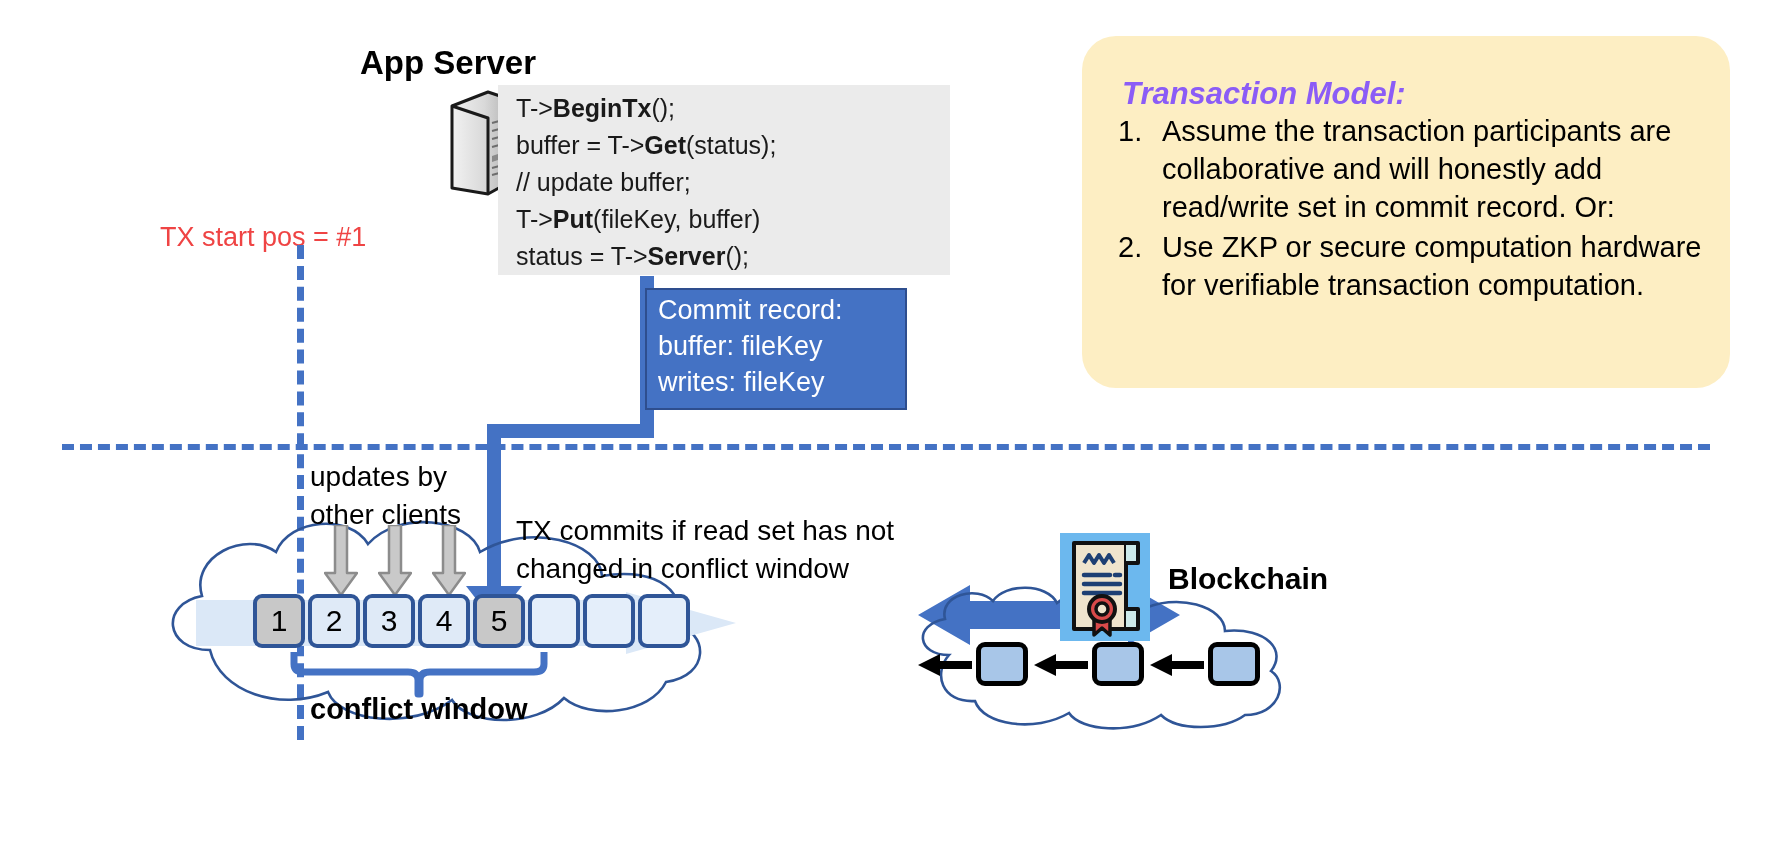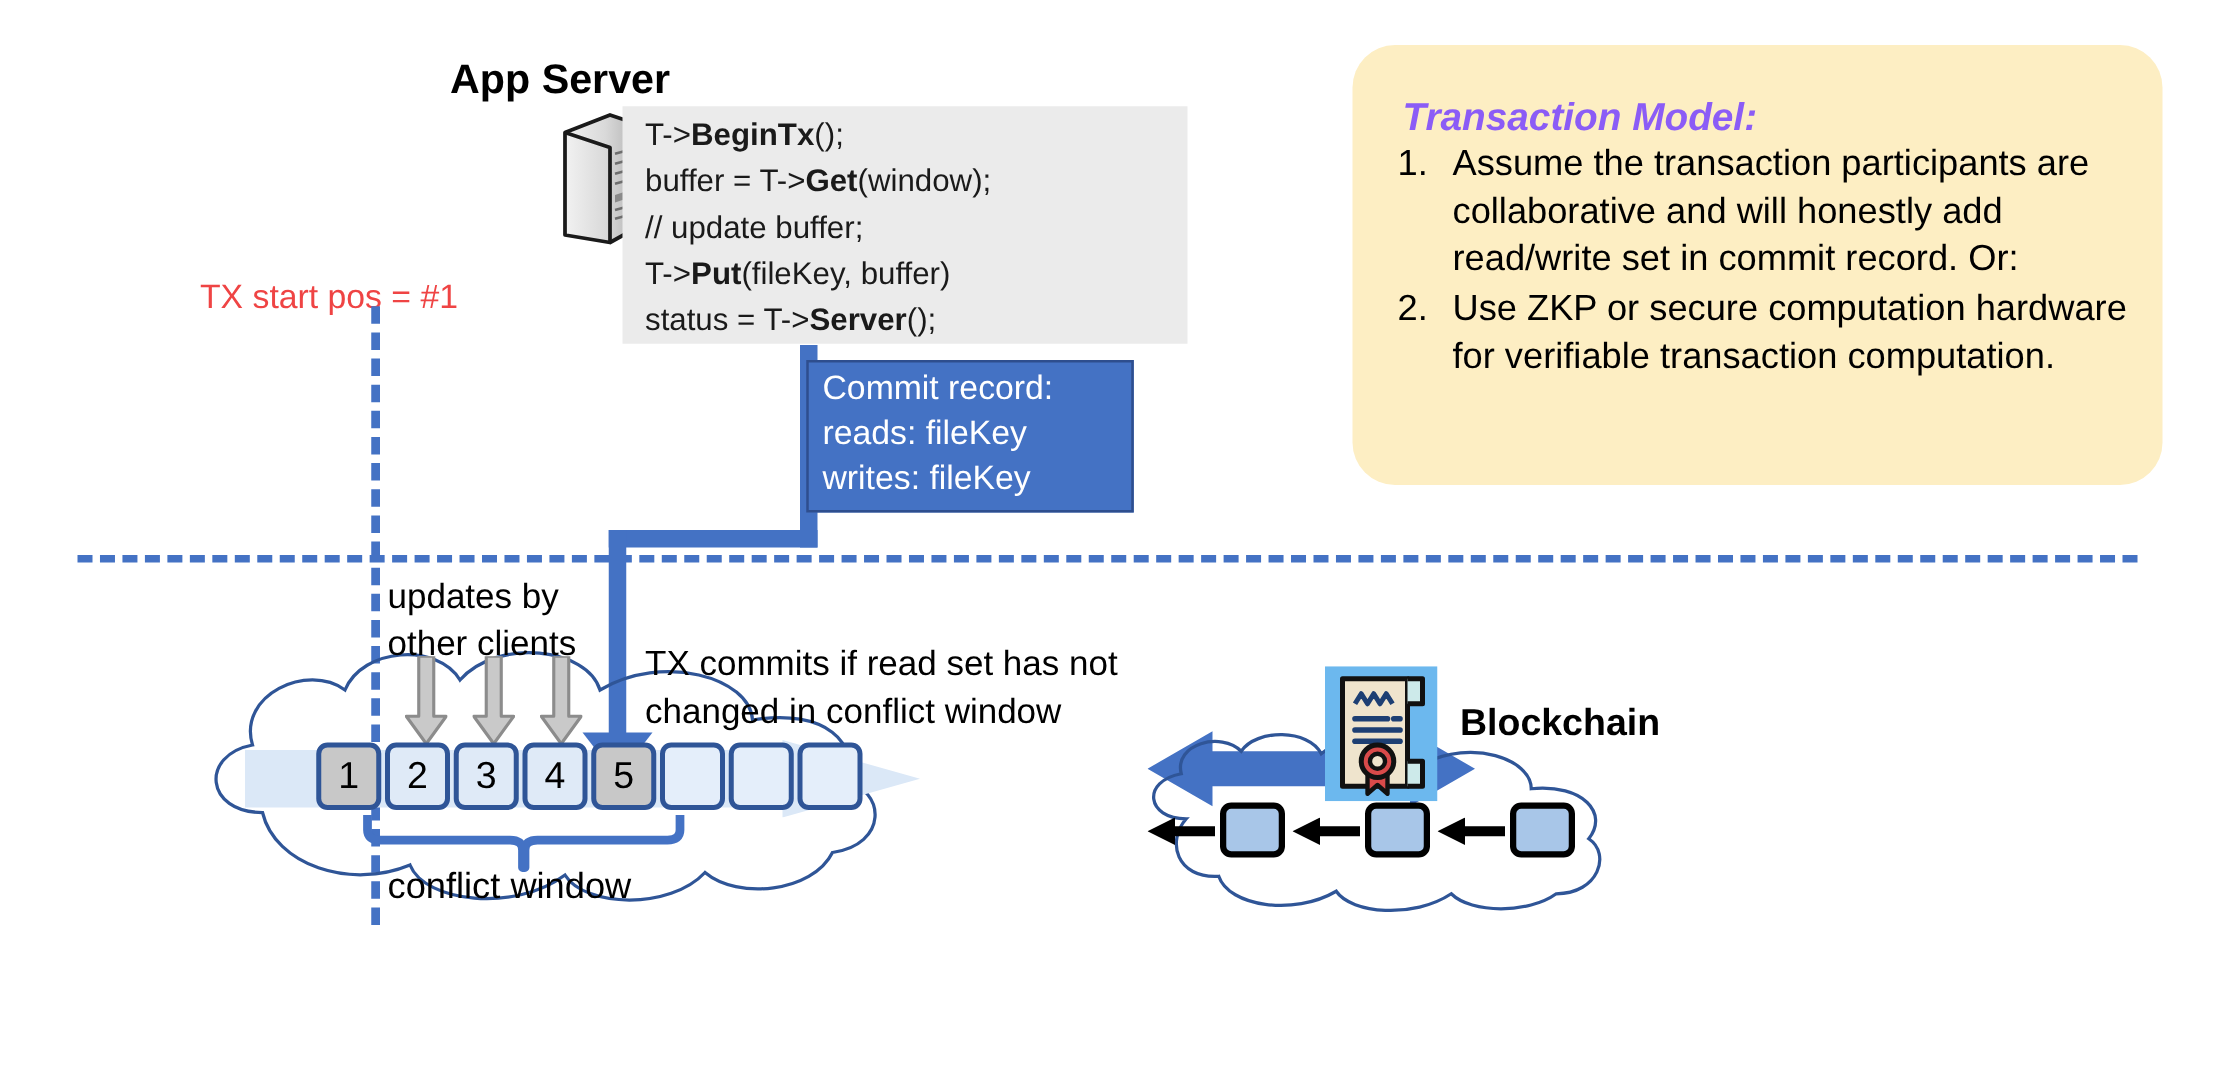--- a/index.html
+++ b/index.html
@@ -160,21 +160,21 @@
     line-height: 38px;
     color: #000000;
     white-space: nowrap;
   }
 
   
   #conflict-brace { left: 290px; top: 650px; width: 260px; height: 48px; }
   #conflict-window-label {
     left: 310px; top: 693px;
     font-size: 29px;
-    font-weight: normal;
+    font-weight: bold;
     color: #000000;
   }
 
   
   #blockchain-link-arrow { left: 918px; top: 583px; width: 262px; height: 64px; }
 
   
   #contract-icon { left: 1060px; top: 533px; width: 90px; height: 108px; }
 
   
@@ -224,21 +224,21 @@
       <path d="M44 68 L56 64 L56 70 L44 74 Z" fill="#8a8a8a"></path>
     </svg>
   </div>
 
   <div class="abs" id="code-box"></div>
   <div class="abs" id="code-lines">
     <div>
       <span>T-&gt;</span><b>BeginTx</b><span>();</span>
     </div>
     <div>
-      <span>buffer = T-&gt;</span><b>Get</b><span>(window);</span>
+      <span>buffer = T-&gt;</span><b>Get</b><span>(status);</span>
     </div>
     <div>
       <span>// update buffer;</span><b></b><span></span>
     </div>
     <div>
       <span>T-&gt;</span><b>Put</b><span>(fileKey, buffer)</span>
     </div>
     <div>
       <span>status = T-&gt;</span><b>Server</b><span>();</span>
     </div>
@@ -250,21 +250,21 @@
   <div class="abs" id="layer-divider"></div>
 
   <div class="abs" id="elbow-vert-top"></div>
   <div class="abs" id="elbow-horiz"></div>
   <div class="abs" id="elbow-vert-down"></div>
   <div class="abs" id="elbow-arrowhead"></div>
 
   <div class="abs" id="commit-record-box"></div>
   <div class="abs" id="commit-record-text">
     <div>Commit record:</div>
-    <div>reads: fileKey</div>
+    <div>buffer: fileKey</div>
     <div>writes: fileKey</div>
   </div>
 
   <div class="abs" id="tx-model-box"></div>
   <div class="abs" id="tx-model-title">Transaction Model:</div>
   <div class="abs" id="tx-model-list">
     <div class="tx-item">
       <span class="tx-num">1.</span>
       <span class="tx-text">Assume the transaction participants are collaborative and will honestly add read/write set in commit record.  Or:</span>
     </div>

